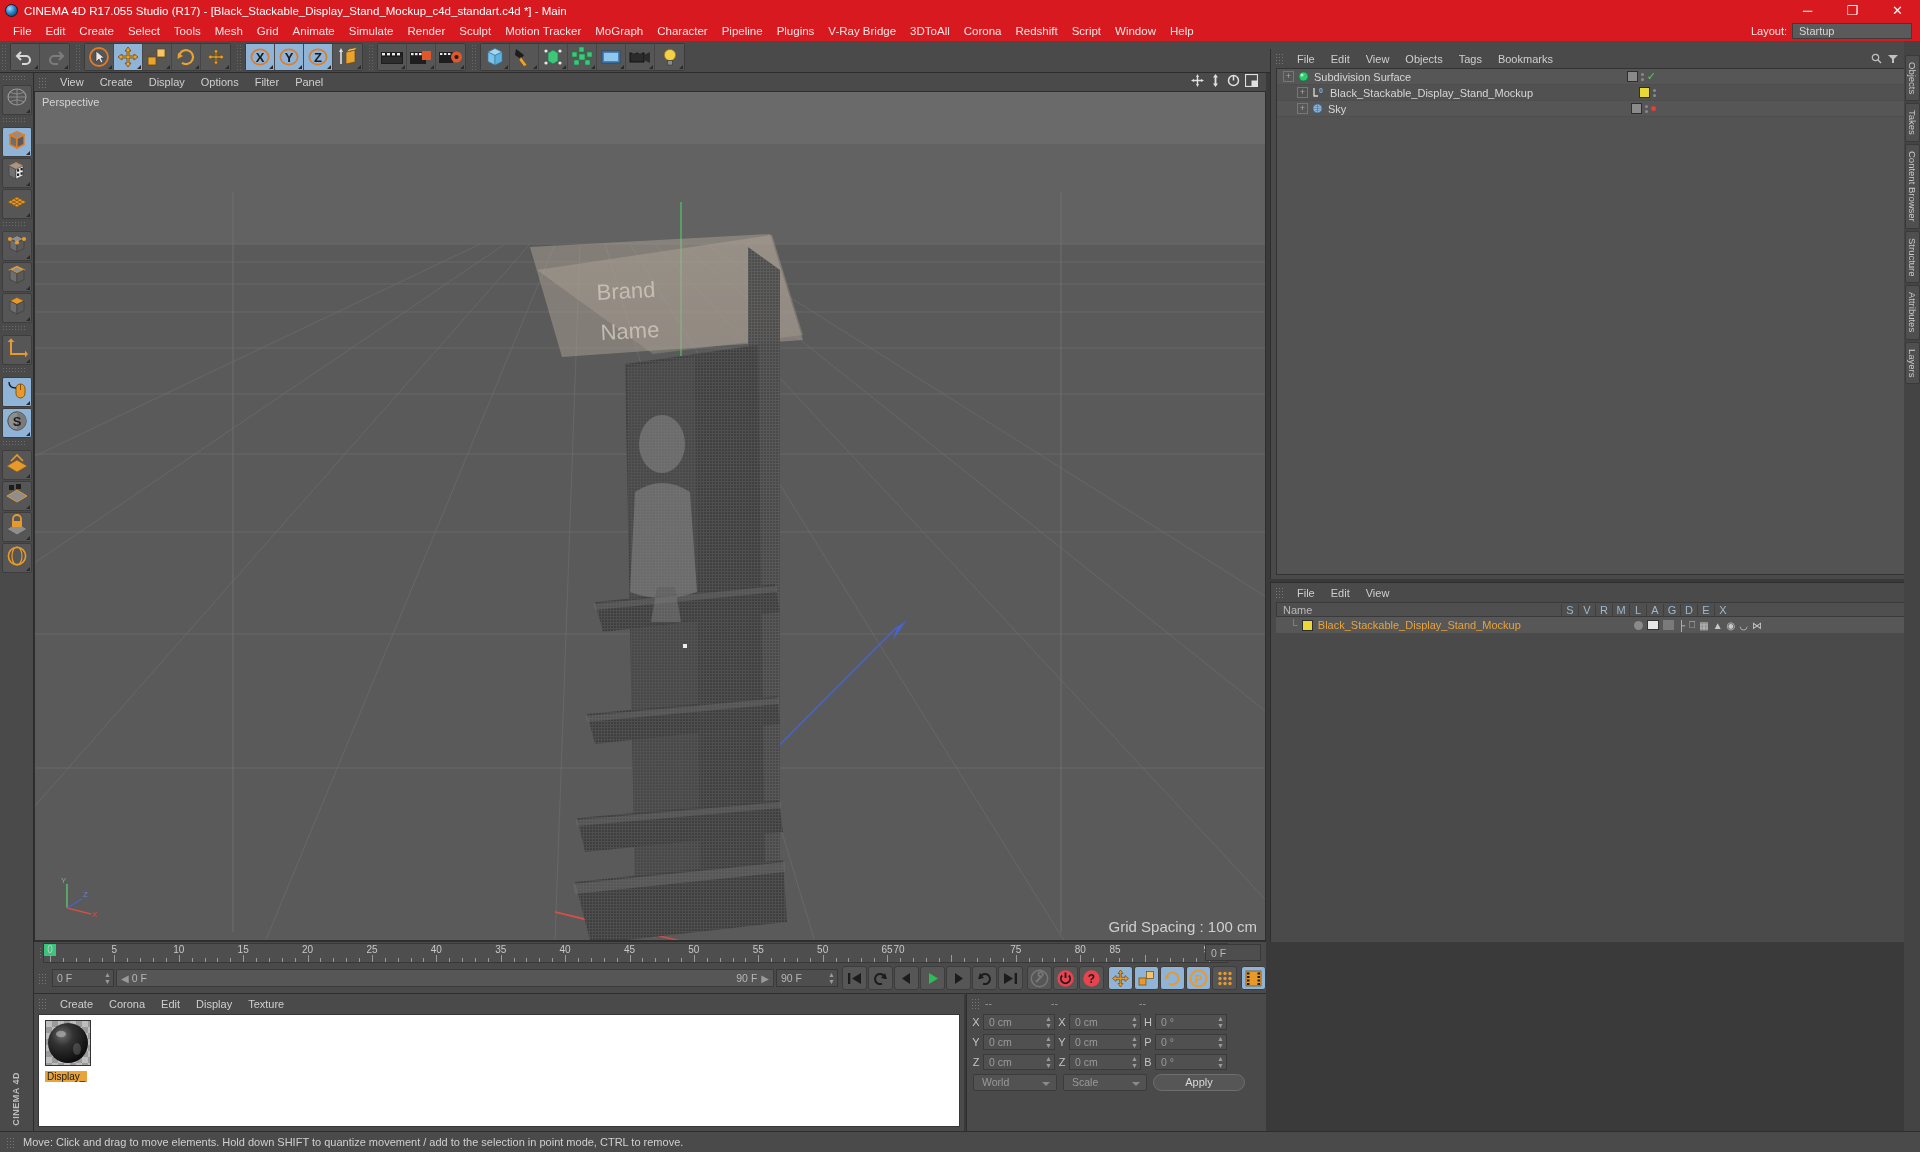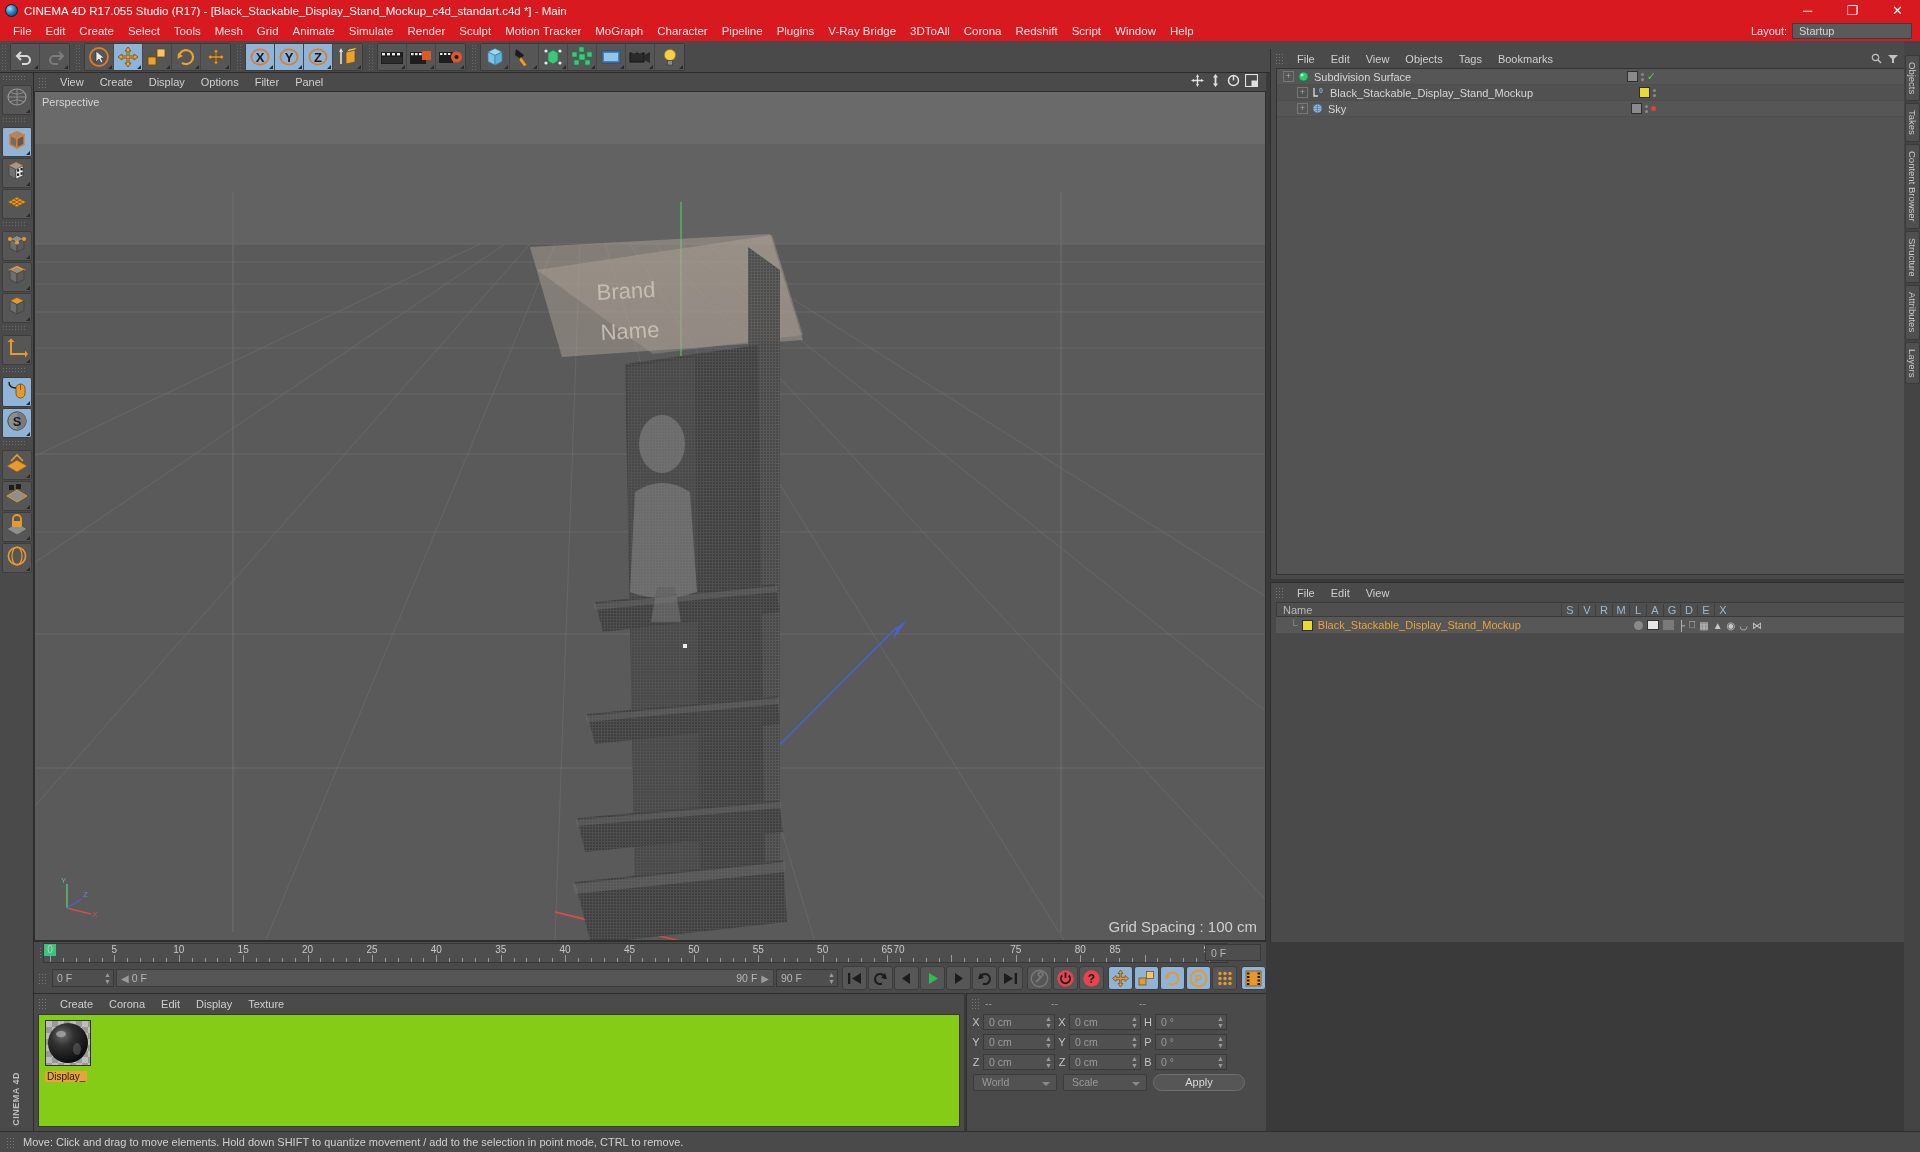--- a/index.html
+++ b/index.html
@@ -230,21 +230,21 @@
   .pbbtn.on { background: #8fb4d8; }
   .pbgroup { display: flex; gap: 1px; margin-left: 4px; }
 
   
   #matmgr {
     position: absolute; left: 34px; top: 993px; width: 930px; height: 138px;
     background: #4a4a4a; border-top: 1px solid #2e2e2e;
   }
   #mat-area {
     position: absolute; left: 4px; top: 20px; right: 4px; bottom: 4px;
-    background: #84cc16; border: 1px solid #373737;
+    background: #ffffff; border: 1px solid #373737;
   }
   .mat-item { position: absolute; left: 6px; top: 5px; width: 48px; }
   .mat-sphere {
     width: 46px; height: 46px;
     background-color: #bdbdbd;
     background-image:
       linear-gradient(45deg, #9a9a9a 25%, transparent 25%, transparent 75%, #9a9a9a 75%),
       linear-gradient(45deg, #9a9a9a 25%, transparent 25%, transparent 75%, #9a9a9a 75%);
     background-size: 12px 12px; background-position: 0 0, 6px 6px;
     border: 1px solid #333;

